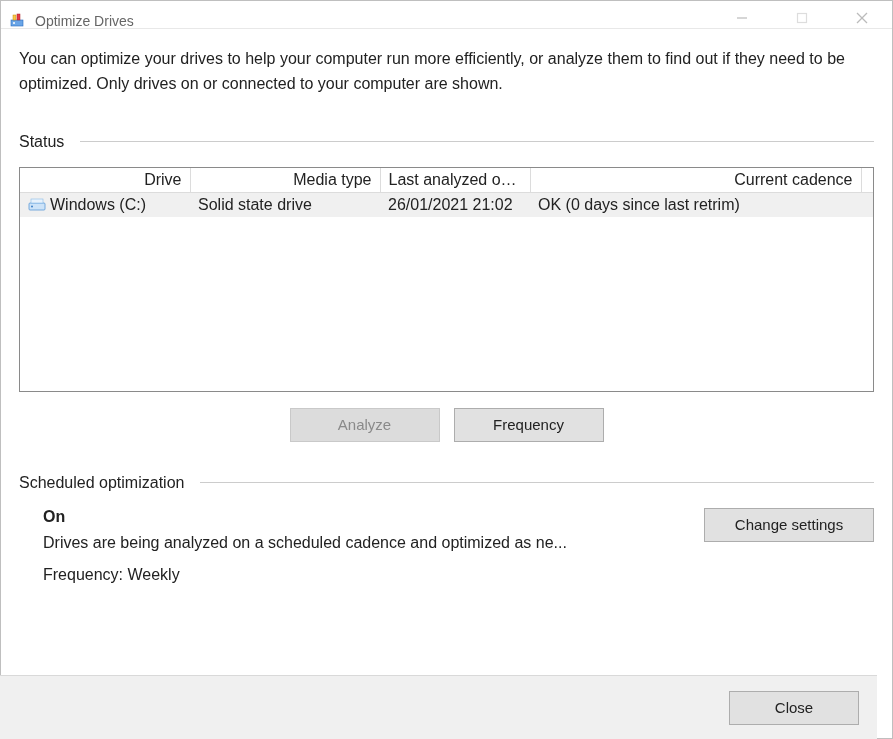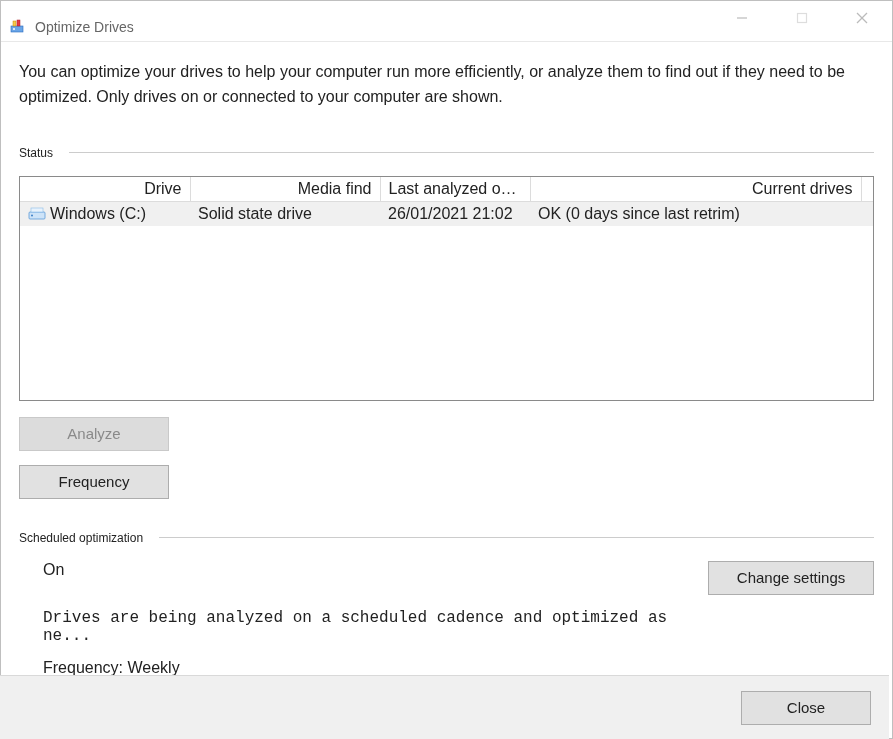--- a/index.html
+++ b/index.html
@@ -11,21 +11,21 @@
       font-family: "Segoe UI", Tahoma, sans-serif;
       font-size: 14px;
       color: #222;
       background: #fff;
       width: 893px;
       height: 739px;
       overflow: hidden;
       border: 1px solid #bfbfbf;
     }
     .titlebar {
-      height: 41px;
+      height: 28px;
       display: flex;
       align-items: center;
       padding: 12px 0 0 8px;
       border-bottom: 1px solid #e8e8e8;
       position: relative;
     }
     .titlebar-icon {
       width: 18px;
       height: 18px;
       margin-right: 8px;
@@ -57,21 +57,21 @@
     }
     .intro-text {
       font-size: 16px;
       color: #222;
       line-height: 1.55;
       margin-bottom: 36px;
     }
     .section-header {
       display: flex;
       align-items: center;
-      font-size: 12px;
+      font-size: 16px;
       color: #222;
       margin-bottom: 16px;
     }
     .section-header .line {
       flex: 1;
       height: 1px;
       background: #ccc;
       margin-left: 16px;
     }
     .drive-table-wrap {
@@ -114,25 +114,24 @@
       align-items: center;
       gap: 4px;
     }
     .drive-icon {
       width: 18px;
       height: 14px;
       display: inline-block;
     }
     .button-row {
       display: flex;
-      justify-content: flex-start;
+      justify-content: center;
       gap: 14px;
       margin-top: 16px;
       margin-bottom: 32px;
-      flex-direction: column;
     }
     .btn {
       width: 150px;
       height: 34px;
       font-size: 15px;
       font-family: inherit;
       background: #e1e1e1;
       border: 1px solid #adadad;
       cursor: pointer;
       color: #222;
@@ -146,33 +145,32 @@
     .sched-block {
       padding-left: 24px;
       display: flex;
       justify-content: space-between;
       align-items: flex-start;
     }
     .sched-left {
       font-size: 16px;
     }
     .sched-left strong {
-      font-weight: 400;
+      font-weight: 700;
       display: block;
-      margin-bottom: 30px;
+      margin-bottom: 8px;
     }
     .sched-left .line2 {
       margin-bottom: 14px;
-      font-family: Liberation Mono, monospace;
     }
     .bottom-bar {
       position: absolute;
       bottom: 0;
       left: 0;
-      right: 4px;
+      right: 16px;
       height: 64px;
       background: #f0f0f0;
       border-top: 1px solid #d9d9d9;
       display: flex;
       justify-content: flex-end;
       align-items: center;
       padding-right: 18px;
     }
     .btn-close {
       width: 130px;
@@ -231,23 +229,23 @@
       <colgroup>
         <col style="width:170px">
         <col style="width:190px">
         <col style="width:150px">
         <col>
         <col style="width:12px">
       </colgroup>
       <thead>
         <tr>
           <th>Drive</th>
-          <th>Media find</th>
+          <th>Media type</th>
           <th>Last analyzed or o...</th>
-          <th>Current drives</th>
+          <th>Current cadence</th>
           <th></th>
         </tr>
       </thead>
       <tbody>
         <tr class="selected">
           <td>
             <span class="drive-cell">
               <span class="drive-icon">
                 <svg width="18" height="14" viewBox="0 0 18 14">
                   <rect x="1" y="5" width="16" height="7" rx="1" fill="#cde3f8" stroke="#5a9bd7" stroke-width="0.8"></rect>

